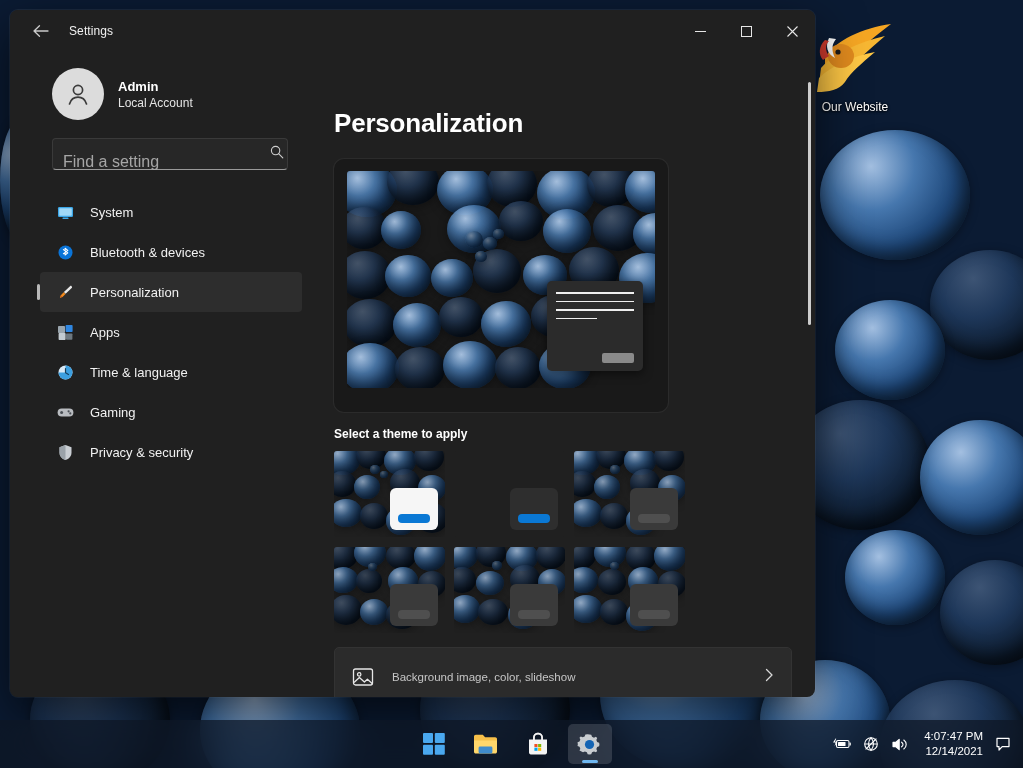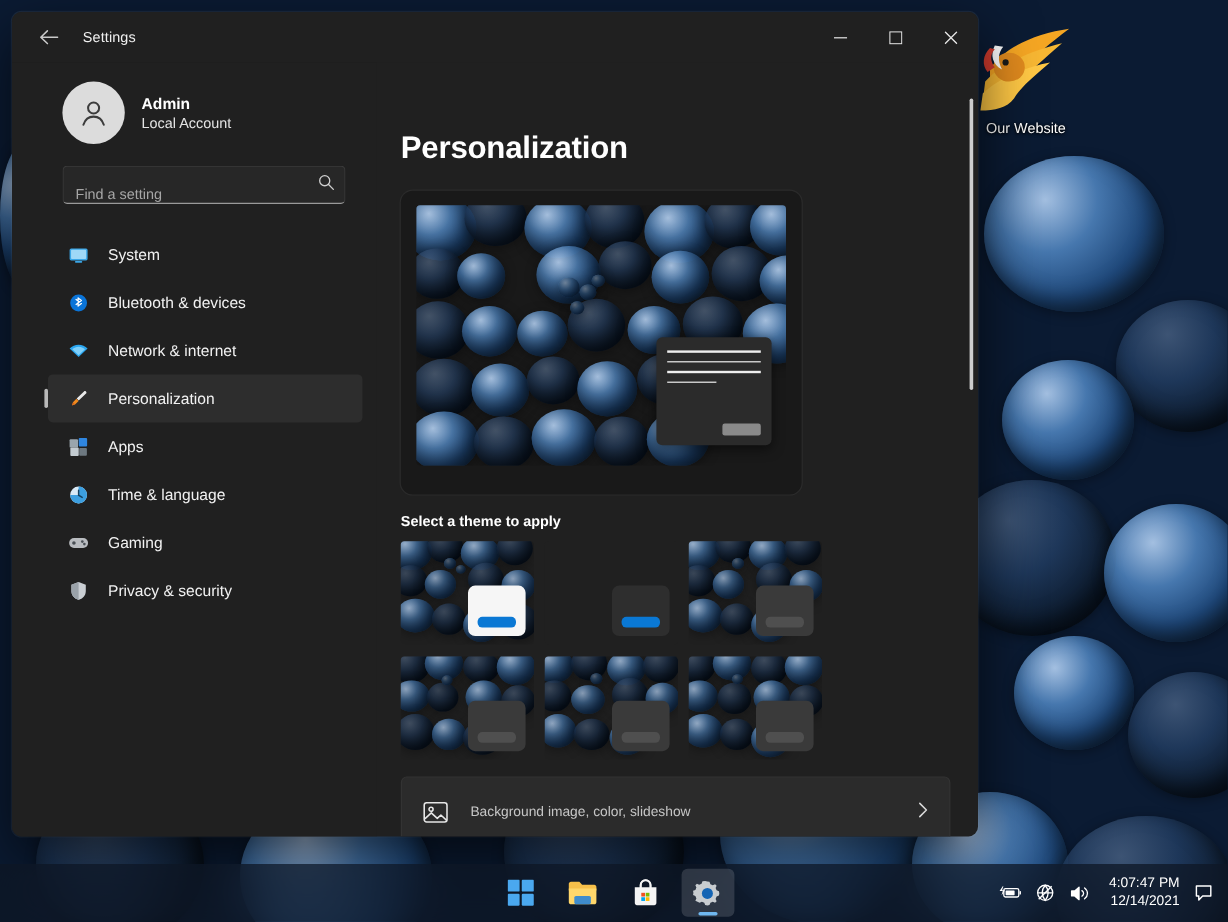--- a/index.html
+++ b/index.html
@@ -103,21 +103,21 @@
 
   #search-wrap { padding: 0 14px 0 26px; }
   #search-box {
     height: 32px; background: #272727; border: 1px solid #3a3a3a;
     border-bottom: 1px solid #9a9a9a;
     border-radius: 4px; display: flex; align-items: center;
     padding: 0 8px 0 10px; position: relative;
   }
   #search-input {
     flex: 1; background: transparent; border: 0; outline: 0;
-    color: #cfcfcf; font-size: 12px; font-family: inherit;
+    color: #cfcfcf; font-size: 16px; font-family: inherit;
     caret-color: #fff;
     margin-top: 16px;
   }
   #search-input::placeholder { color: #a6a6a6; }
   #search-icon { color: #cfcfcf; flex: 0 0 auto; }
 
   #navlist { margin-top: 22px; padding-left: 14px; }
   .nav-item {
     position: relative; height: 40px; display: flex; align-items: center;
     gap: 16px; padding-left: 16px; margin-bottom: 0px;
@@ -354,29 +354,20 @@
           <div class="nav-item">
             <span class="nav-icon">
               <svg width="17" height="17" viewBox="0 0 17 17">
                   <circle cx="8.5" cy="8.5" r="7" fill="#0a74d8"></circle>
                   <path d="M6.4 5.6l4.4 3.3-2.7 2.1V4.3l2.7 2.1-4.4 3.3" stroke="#fff" stroke-width="1.1" fill="none" stroke-linejoin="round" stroke-linecap="round"></path>
                 </svg>
             </span>
             <span class="nav-label">Bluetooth &amp; devices</span>
           </div>
 
-          <div class="nav-item">
-            <span class="nav-icon">
-              <svg width="17" height="17" viewBox="0 0 17 17">
-                  <path d="M1 6.4C3 4.4 5.6 3.3 8.5 3.3S14 4.4 16 6.4L8.5 13.6 1 6.4z" fill="#2aa6f0"></path>
-                  <path d="M3.2 7.1c1.5-1.4 3.3-2.2 5.3-2.2s3.8.8 5.3 2.2L8.5 12 3.2 7.1z" fill="#7fd0fb"></path>
-                </svg>
-            </span>
-            <span class="nav-label">Network &amp; internet</span>
-          </div>
 
           <div class="nav-item active">
             <span class="nav-icon">
               <svg width="17" height="17" viewBox="0 0 17 17">
                   <path d="M14.6 2.2c.6.6.6 1.3.1 1.8L8.6 9.8 6.9 8.1l6.1-5.9c.5-.5 1.1-.5 1.6 0z" fill="#e9e9e9"></path>
                   <path d="M6.7 8.3l1.8 1.8-3 3-2.6.8.9-2.6 2.9-3z" fill="#f08a1e"></path>
                   <path d="M3.9 11.3l1.5 1.5-2.2.7.7-2.2z" fill="#d9621a"></path>
                 </svg>
             </span>
             <span class="nav-label">Personalization</span>

